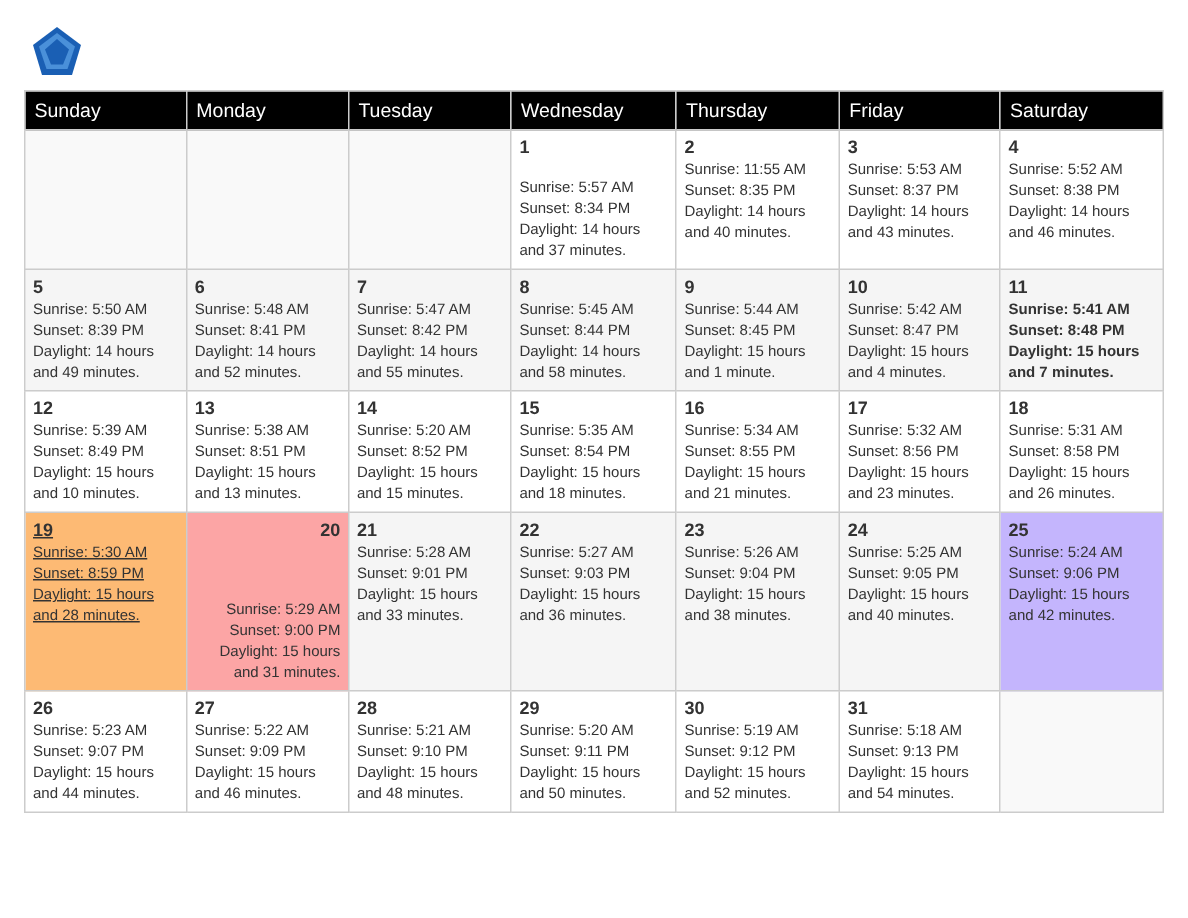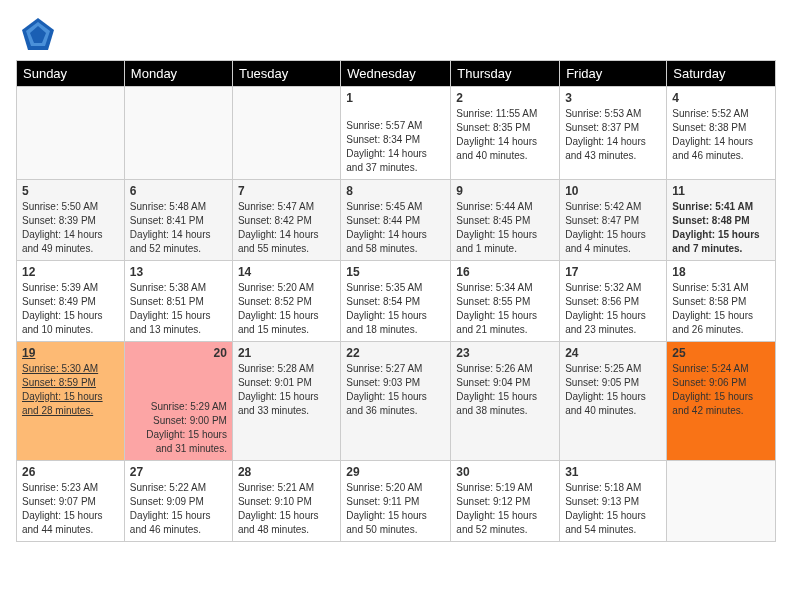--- a/index.html
+++ b/index.html
@@ -282,21 +282,21 @@
 Daylight: 15 hours
 and 38 minutes.</div>
         </td>
         <td style="background: rgb(245, 245, 245);">
           <div class="day-number">24</div>
           <div class="day-info" style="white-space: pre-line;">Sunrise: 5:25 AM
 Sunset: 9:05 PM
 Daylight: 15 hours
 and 40 minutes.</div>
         </td>
-        <td style="background: #f97316;">
+        <td style="background: #c4b5fd;">
           <div class="day-number">25</div>
           <div class="day-info" style="white-space: pre-line;">Sunrise: 5:24 AM
 Sunset: 9:06 PM
 Daylight: 15 hours
 and 42 minutes.</div>
         </td>
       </tr>
       <tr>
         <td>
           <div class="day-number">26</div>

